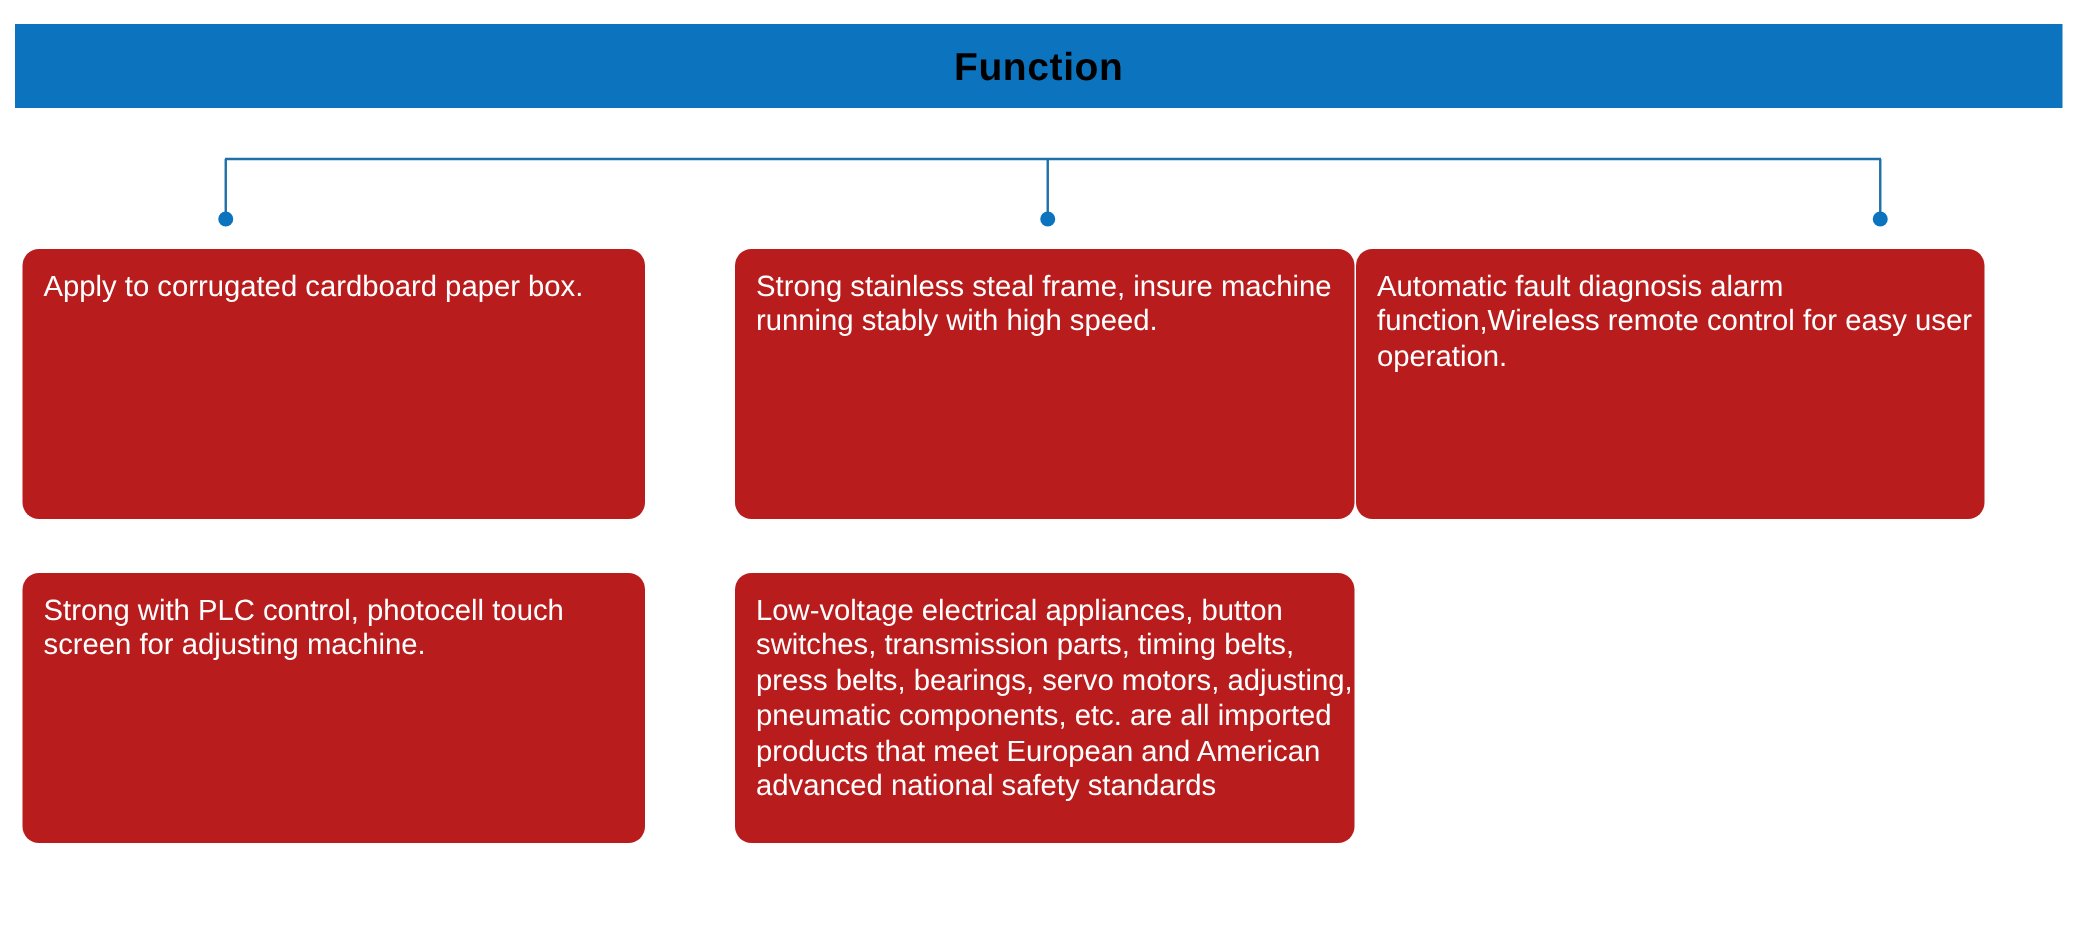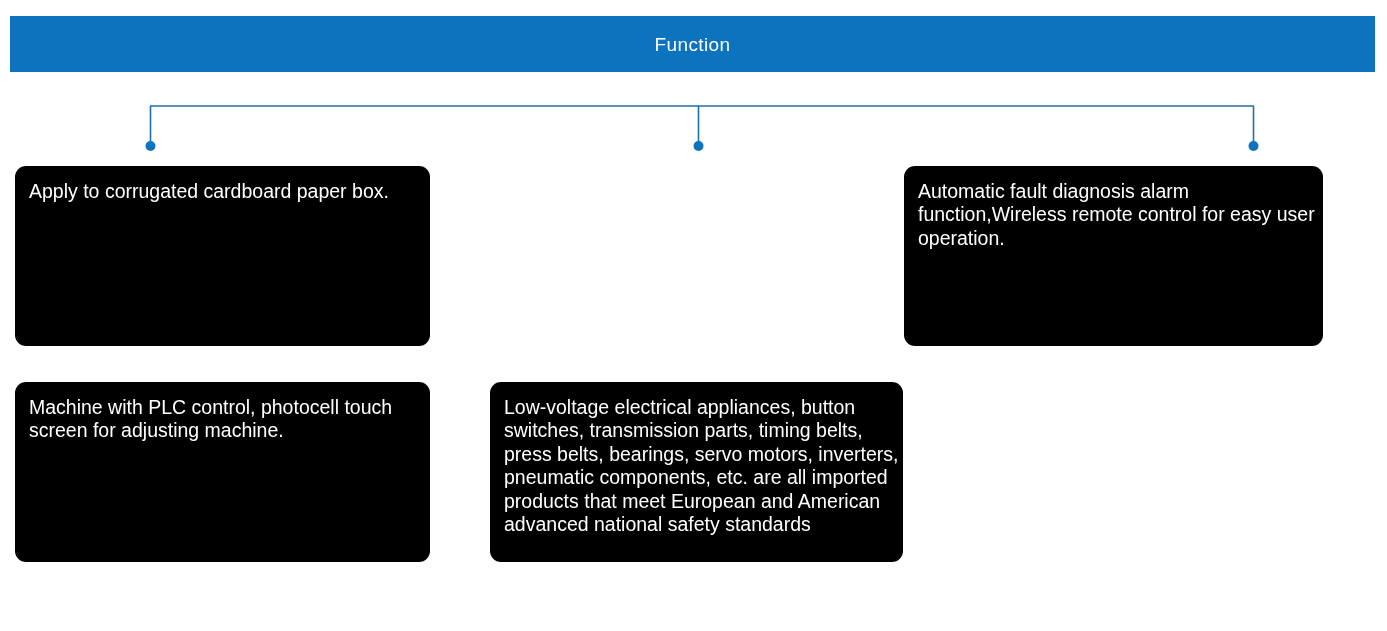--- a/index.html
+++ b/index.html
@@ -22,23 +22,23 @@
     left: 10px;
     top: 16px;
     width: 1365px;
     height: 56px;
     background: #0c74bf;
     display: flex;
     align-items: center;
     justify-content: center;
   }
   .header-title {
-    color: #ffffff;
-    font-size: 19px;
-    font-weight: normal;
+    color: #000000;
+    font-size: 26px;
+    font-weight: bold;
     letter-spacing: 0.4px;
     line-height: 1;
   }
 
   
   .connector-layer {
     position: absolute;
     left: 0;
     top: 90px;
     width: 1387px;
@@ -49,21 +49,21 @@
   
   .card-grid {
     position: absolute;
     left: 0;
     top: 0;
     width: 1387px;
     height: 631px;
   }
   .card {
     position: absolute;
-    background: #000000;
+    background: #b91c1c;
     border-radius: 11px;
     box-sizing: border-box;
     padding: 14px 0 14px 14px;
   }
   .card-text {
     color: #ffffff;
     font-size: 19.5px;
     line-height: 1.2;
     display: block;
     white-space: pre-line;
@@ -102,27 +102,30 @@
     <circle cx="1253.5" cy="56" r="5" fill="#0c74bf"></circle>
   </svg>
 </div>
 
 <div class="card-grid">
 
   <div class="card r1 c1">
     <span class="card-text">Apply to corrugated cardboard paper box.</span>
   </div>
 
+  <div class="card r1 c2">
+    <span class="card-text">Strong stainless steal frame, insure machine running stably with high speed.</span>
+  </div>
 
   <div class="card r1 c3">
     <span class="card-text">Automatic fault diagnosis alarm function,Wireless remote control for easy user operation.</span>
   </div>
 
   <div class="card r2 c1">
-    <span class="card-text">Machine with PLC control, photocell touch screen for adjusting machine.</span>
+    <span class="card-text">Strong with PLC control, photocell touch screen for adjusting machine.</span>
   </div>
 
   <div class="card r2 c2">
-    <span class="card-text">Low-voltage electrical appliances, button switches, transmission parts, timing belts, press belts, bearings, servo motors, inverters, pneumatic components, etc. are all imported products that meet European and American advanced national safety standards</span>
+    <span class="card-text">Low-voltage electrical appliances, button switches, transmission parts, timing belts, press belts, bearings, servo motors, adjusting, pneumatic components, etc. are all imported products that meet European and American advanced national safety standards</span>
   </div>
 
 
 </div>
 
 </body></html>

